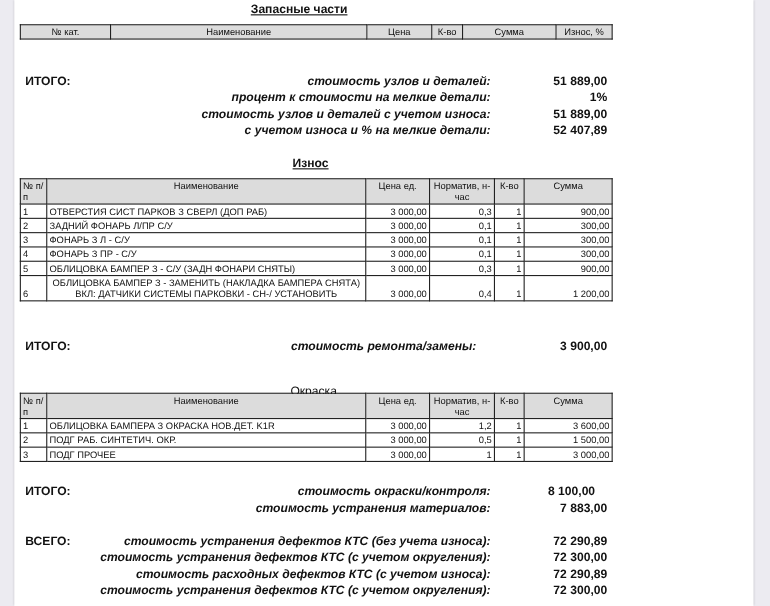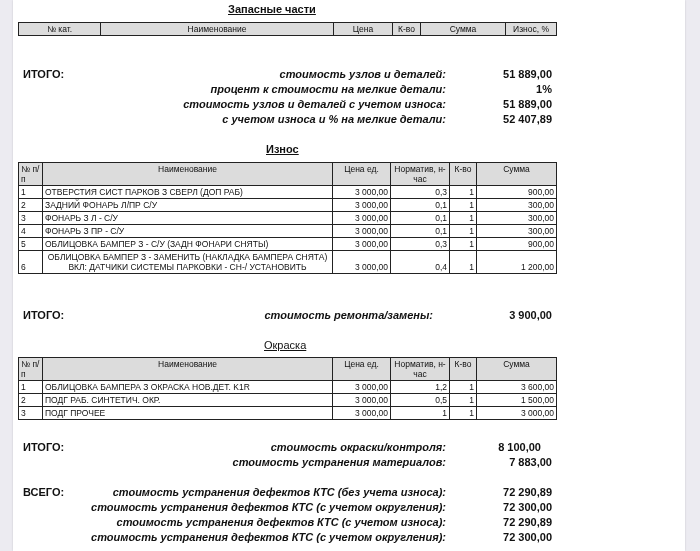--- a/index.html
+++ b/index.html
@@ -12,21 +12,21 @@
   }
   .sheet {
     position:absolute; left:13px; top:0; width:672px; height:551px;
     background:#ffffff;
     box-shadow: 0 0 2px rgba(0,0,0,0.15);
   }
   .section-title {
     position:absolute; font-size:11px; font-weight:bold;
     text-decoration:underline; white-space:nowrap;
   }
-  .section-title.light { font-weight:normal; font-family:"Liberation Sans", sans-serif; }
+  .section-title.light { font-weight:normal; font-family:"Liberation Sans", sans-serif;margin-top:11px; }
   table.grid {
     position:absolute; border-collapse:collapse; font-size:8.5px;
     table-layout:fixed;
   }
   table.grid th, table.grid td {
     border:1px solid #222; padding:1px 2px; overflow:hidden;
     line-height:10px;
   }
   table.grid th {
     background:#dcdcdc; font-weight:normal; text-align:center; vertical-align:top;
@@ -203,16 +203,16 @@
 <div class="lbl" style="right:254px; top:441px;">стоимость окраски/контроля:</div>
 <div class="val" style="left:441px; top:441px;">8 100,00</div>
 <div class="lbl" style="right:254px; top:456px;">стоимость устранения материалов:</div>
 <div class="val" style="left:452px; top:456px;">7 883,00</div>
 
 <div class="head" style="left:23px; top:486px;">ВСЕГО:</div>
 <div class="lbl" style="right:254px; top:486px;">стоимость устранения дефектов КТС (без учета износа):</div>
 <div class="val" style="left:452px; top:486px;">72 290,89</div>
 <div class="lbl" style="right:254px; top:501px;">стоимость устранения дефектов КТС (с учетом округления):</div>
 <div class="val" style="left:452px; top:501px;">72 300,00</div>
-<div class="lbl" style="right:254px; top:516px;">стоимость устранения дефектов КТС (с учетом износа):</div>
+<div class="lbl" style="right:254px; top:516px;">стоимость расходных дефектов КТС (с учетом износа):</div>
 <div class="val" style="left:452px; top:516px;">72 290,89</div>
 <div class="lbl" style="right:254px; top:531px;">стоимость устранения дефектов КТС (с учетом округления):</div>
 <div class="val" style="left:452px; top:531px;">72 300,00</div>
 
 </body></html>

